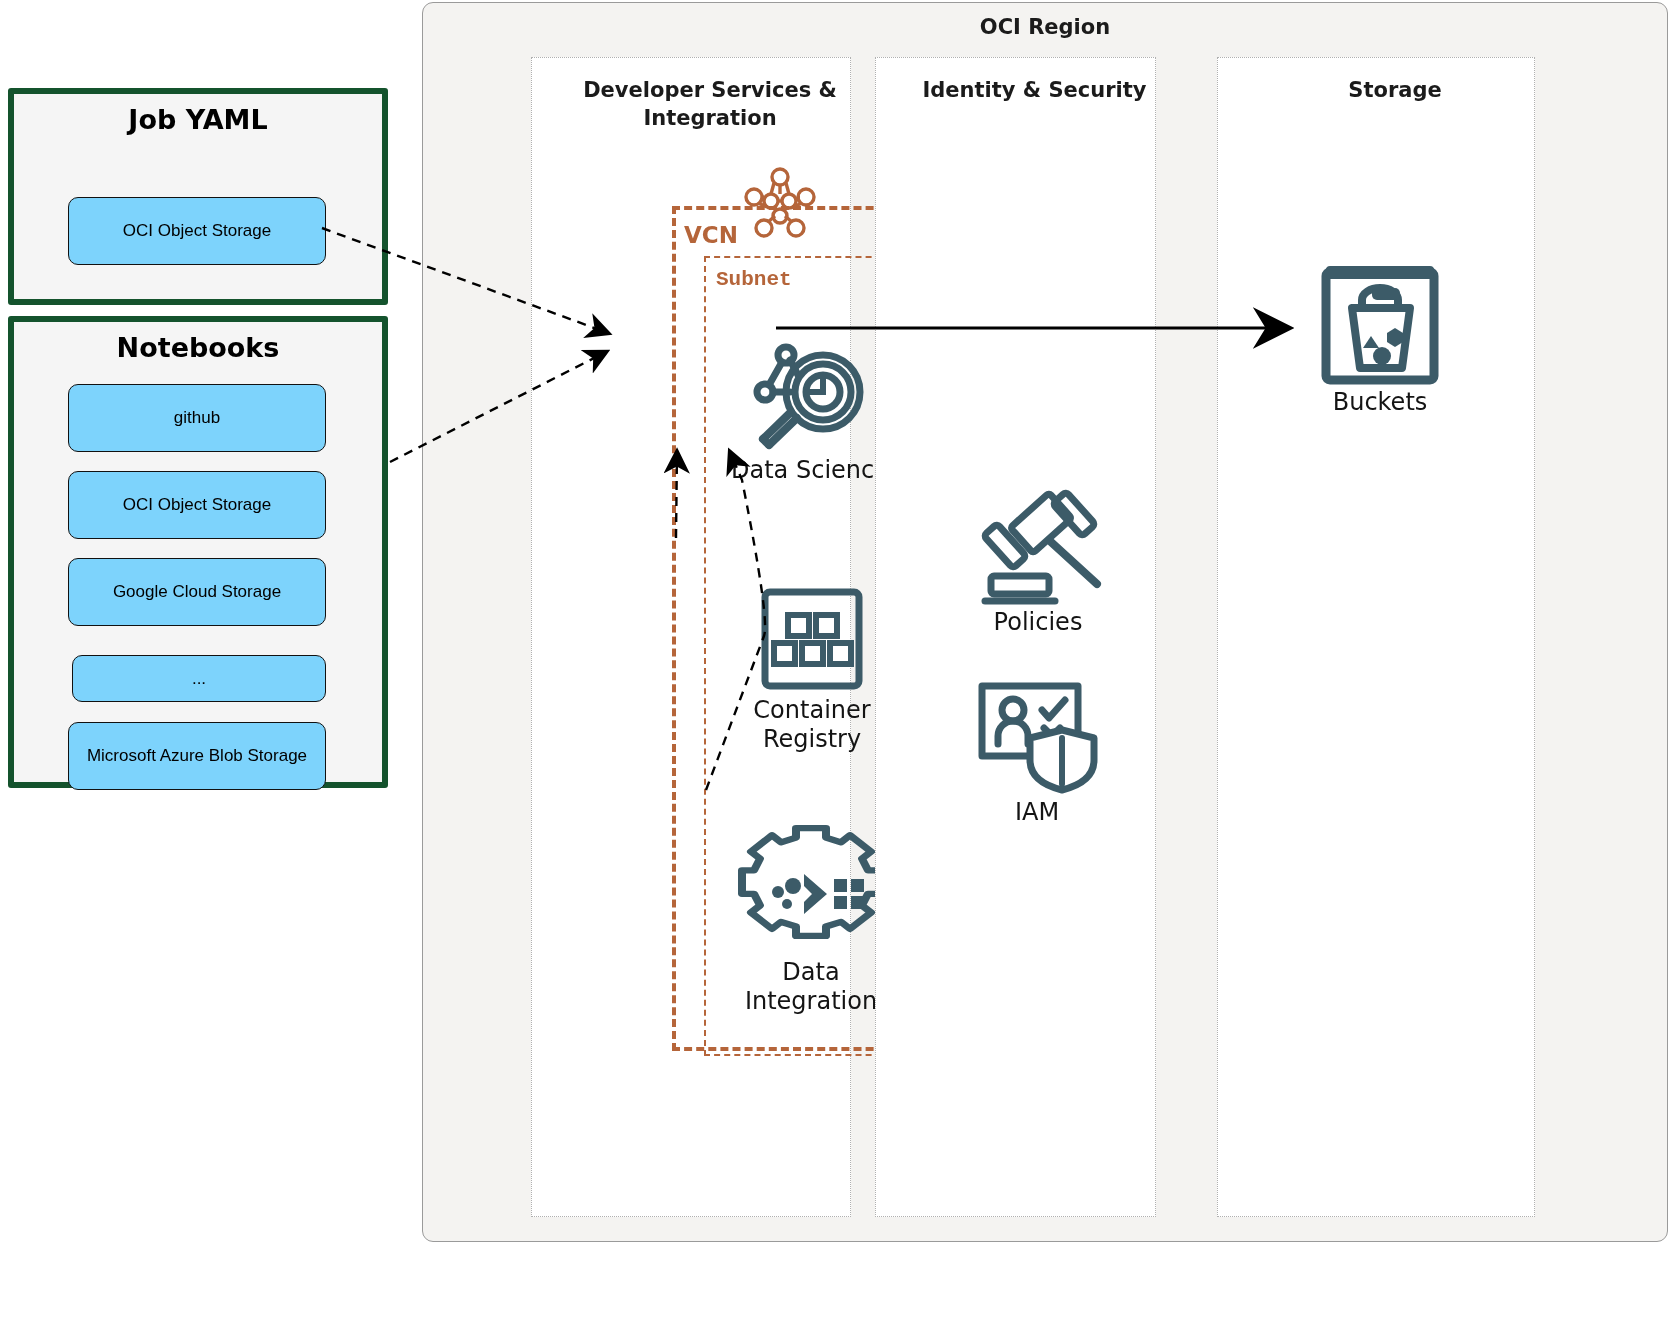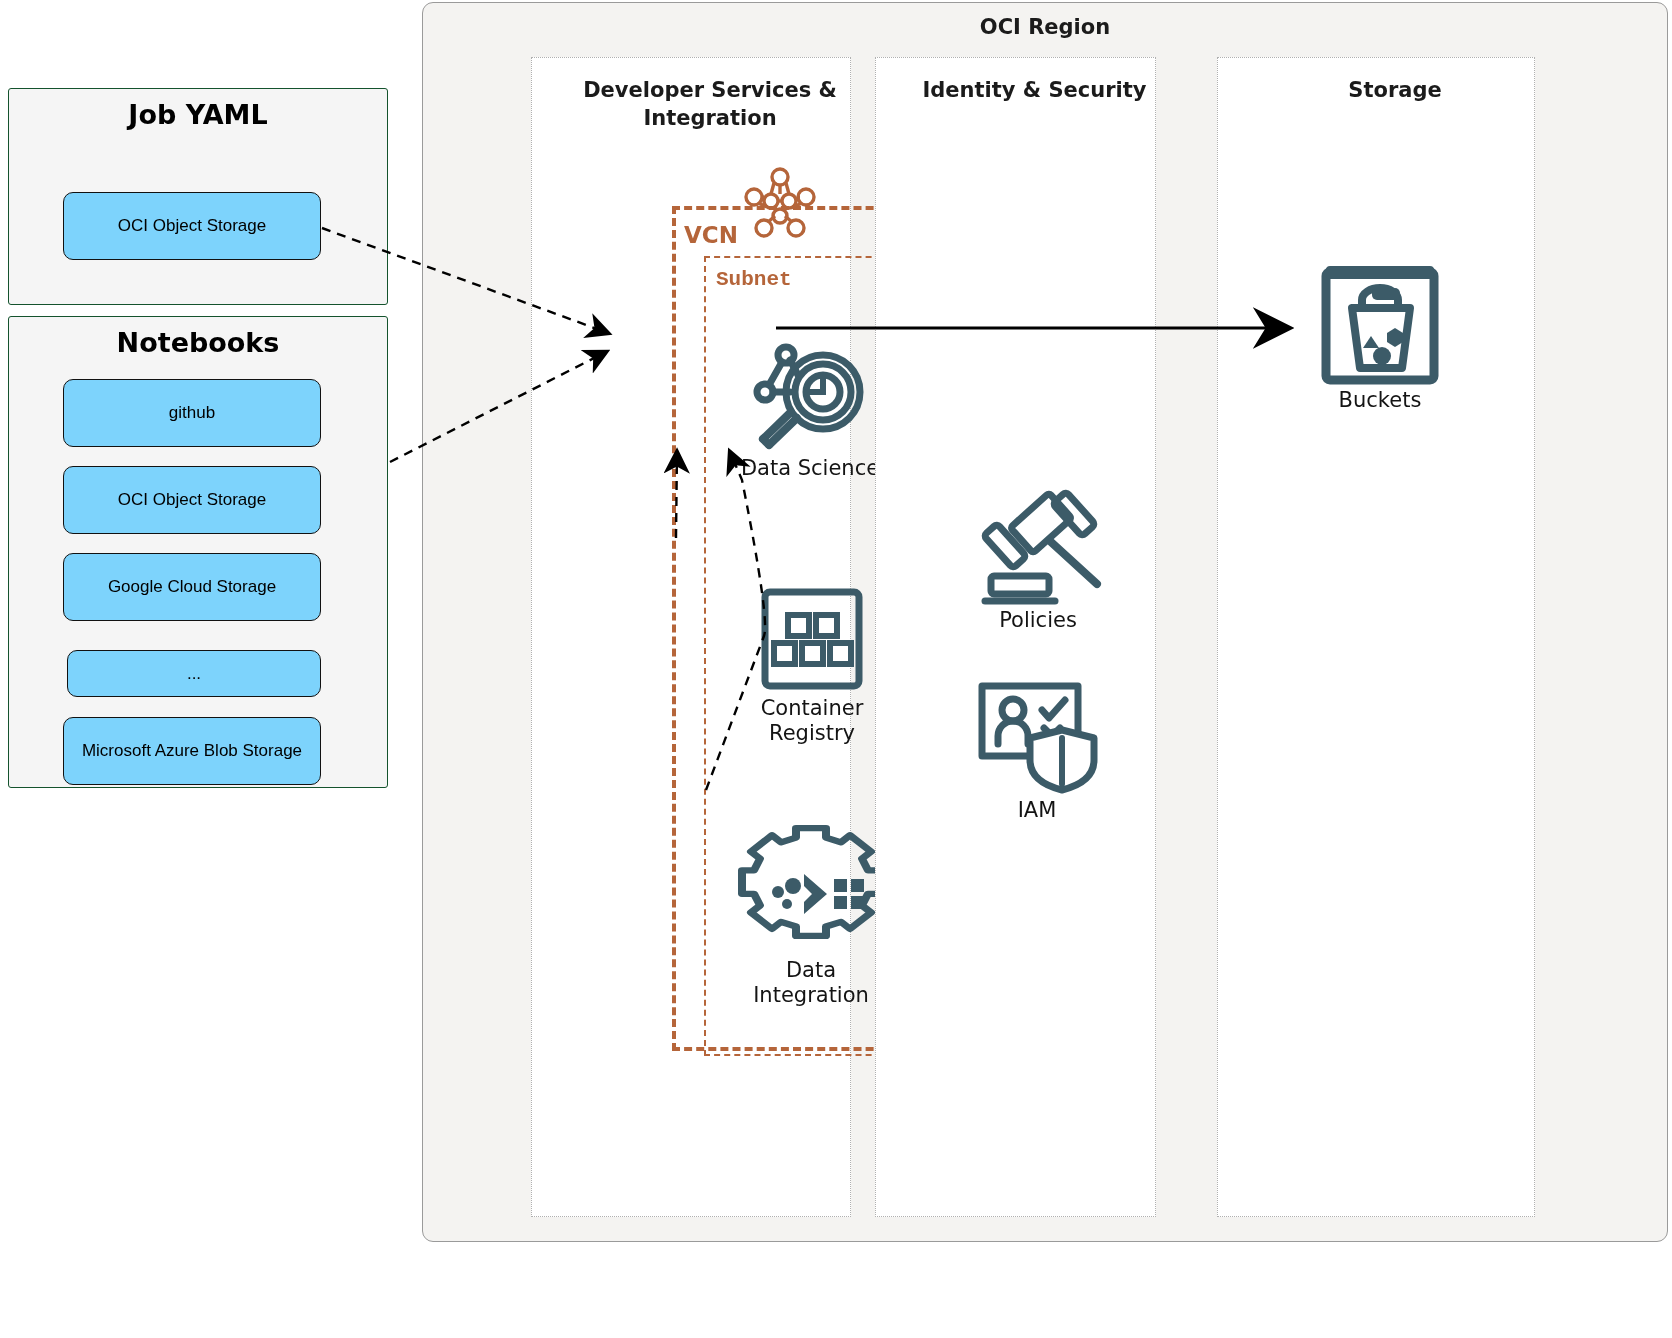--- a/index.html
+++ b/index.html
@@ -4,21 +4,21 @@
 <style>
   html,body{margin:0;padding:0;background:#ffffff;}
   body{width:1672px;height:1338px;position:relative;
        font-family:"Liberation Sans","DejaVu Sans",sans-serif;
        color:#000;overflow:hidden;}
 
   .abs{position:absolute;}
 
   
   .panel{
-    position:absolute;background:#f5f5f5;border:1px solid #14532d;
+    position:absolute;background:#f5f5f5;border:6px solid #14532d;
     border-radius:3px;box-sizing:border-box;
   }
   .panel-title{
     position:absolute;left:0;right:0;text-align:center;
     font-weight:bold;font-size:27px;color:#000;
     font-family:"DejaVu Sans","Liberation Sans",sans-serif;
   }
   .item-box{
     position:absolute;background:#7dd3fc;border:1.6px solid #111;
     border-radius:10px;box-sizing:border-box;
@@ -63,21 +63,21 @@
   }
   #subnet-label{
     position:absolute;left:184px;top:210px;font-weight:bold;font-size:21px;
     color:#b5653a;font-family:Liberation Mono, monospace;
   }
 
   
   .node{position:absolute;display:flex;flex-direction:column;
         align-items:center;}
   .node-label{
-    margin-top:4px;text-align:center;font-size:21px;color:#141414;
+    margin-top:4px;text-align:center;font-size:24px;color:#141414;
     line-height:1.2;white-space:pre-line;
     font-family:"DejaVu Sans","Liberation Sans",sans-serif;
   }
 
   svg{display:block;overflow:visible;}
   #edges{position:absolute;left:0;top:0;width:1672px;height:1338px;
          pointer-events:none;}
 </style>
 </head>
 <body>

